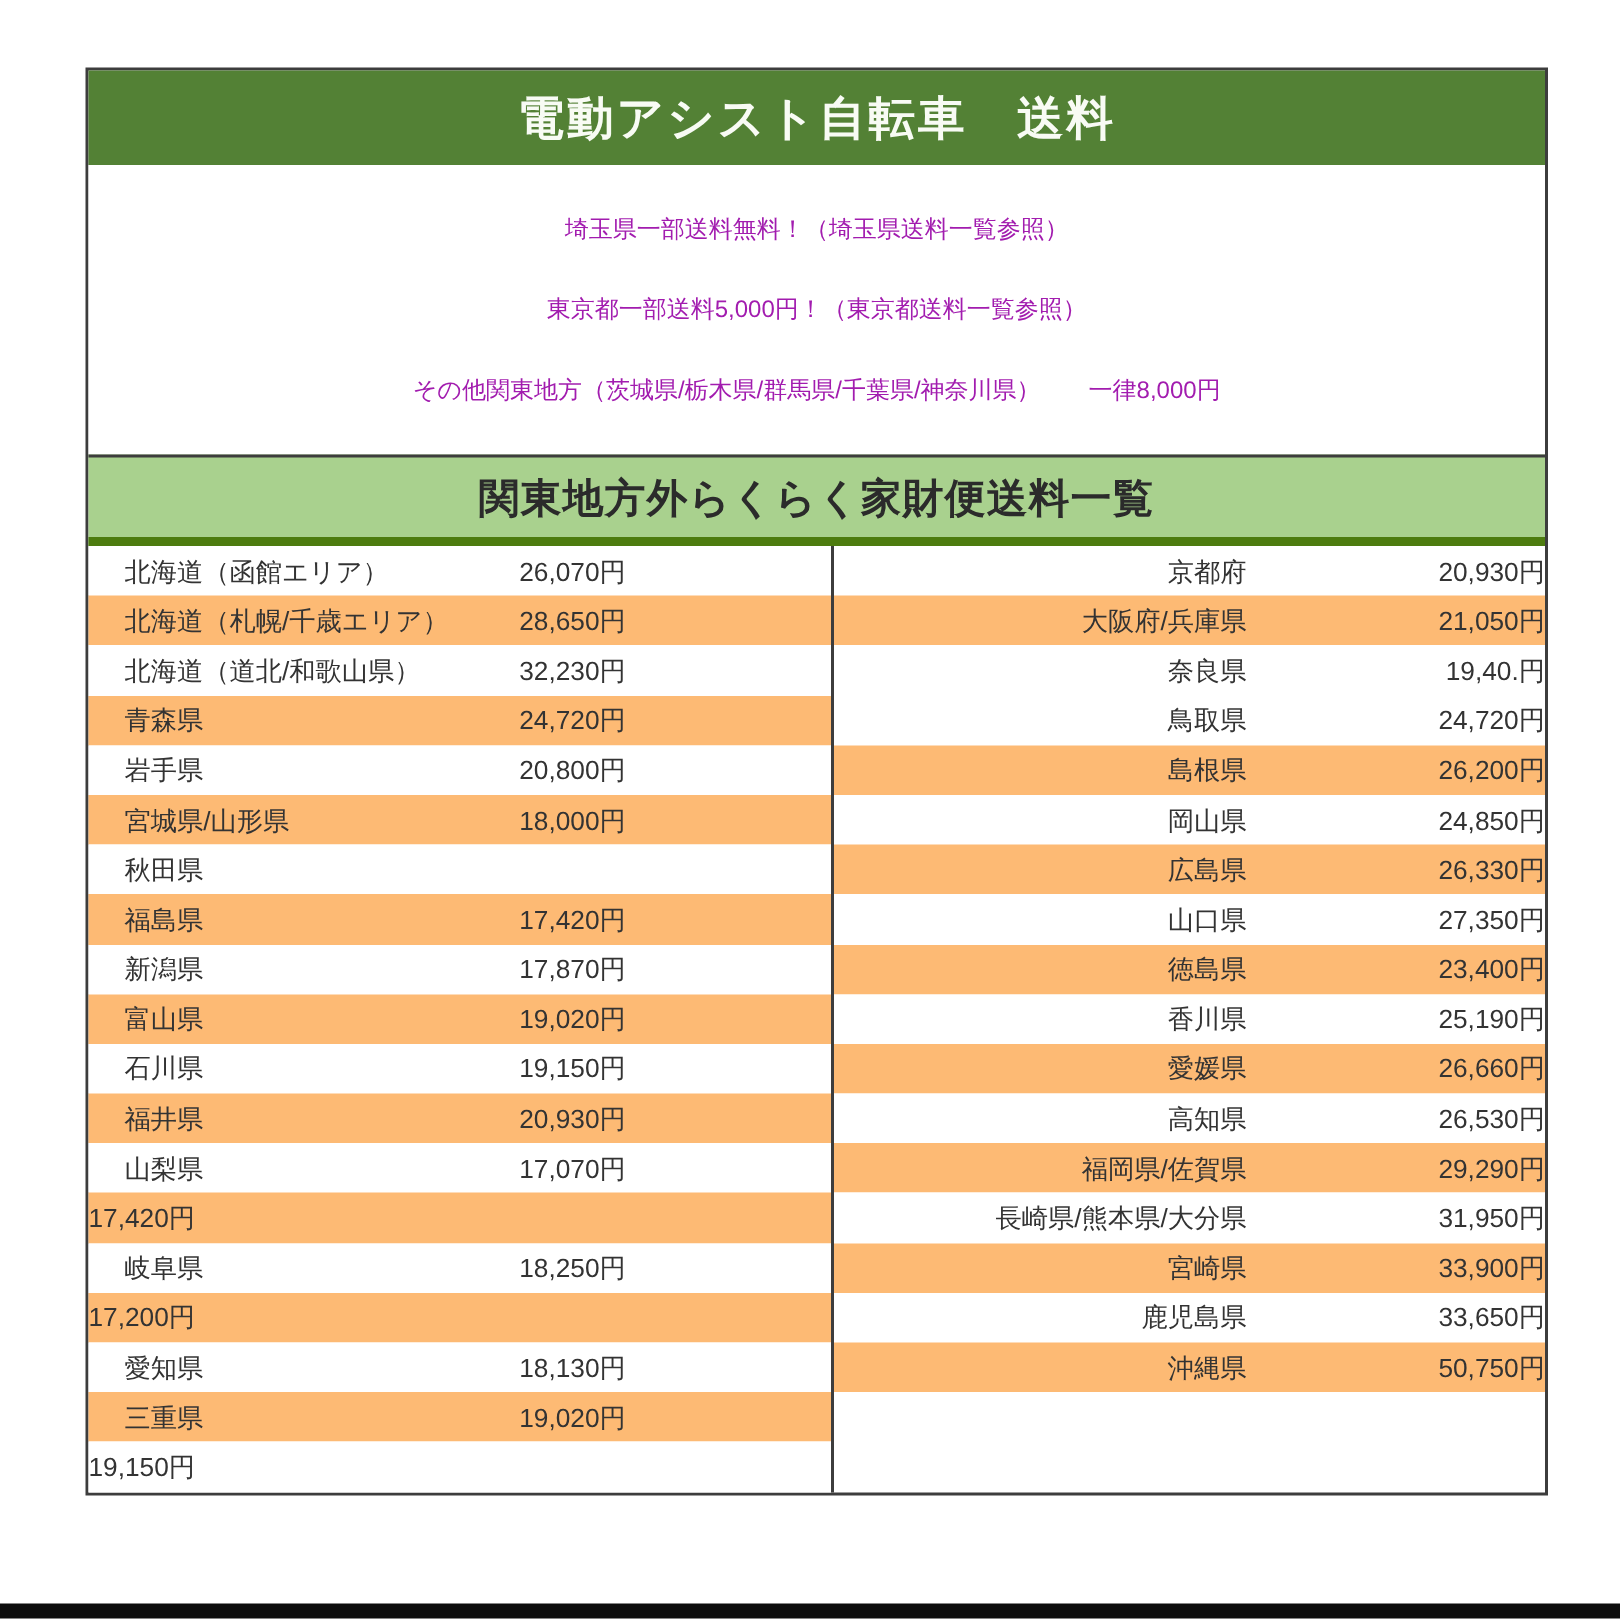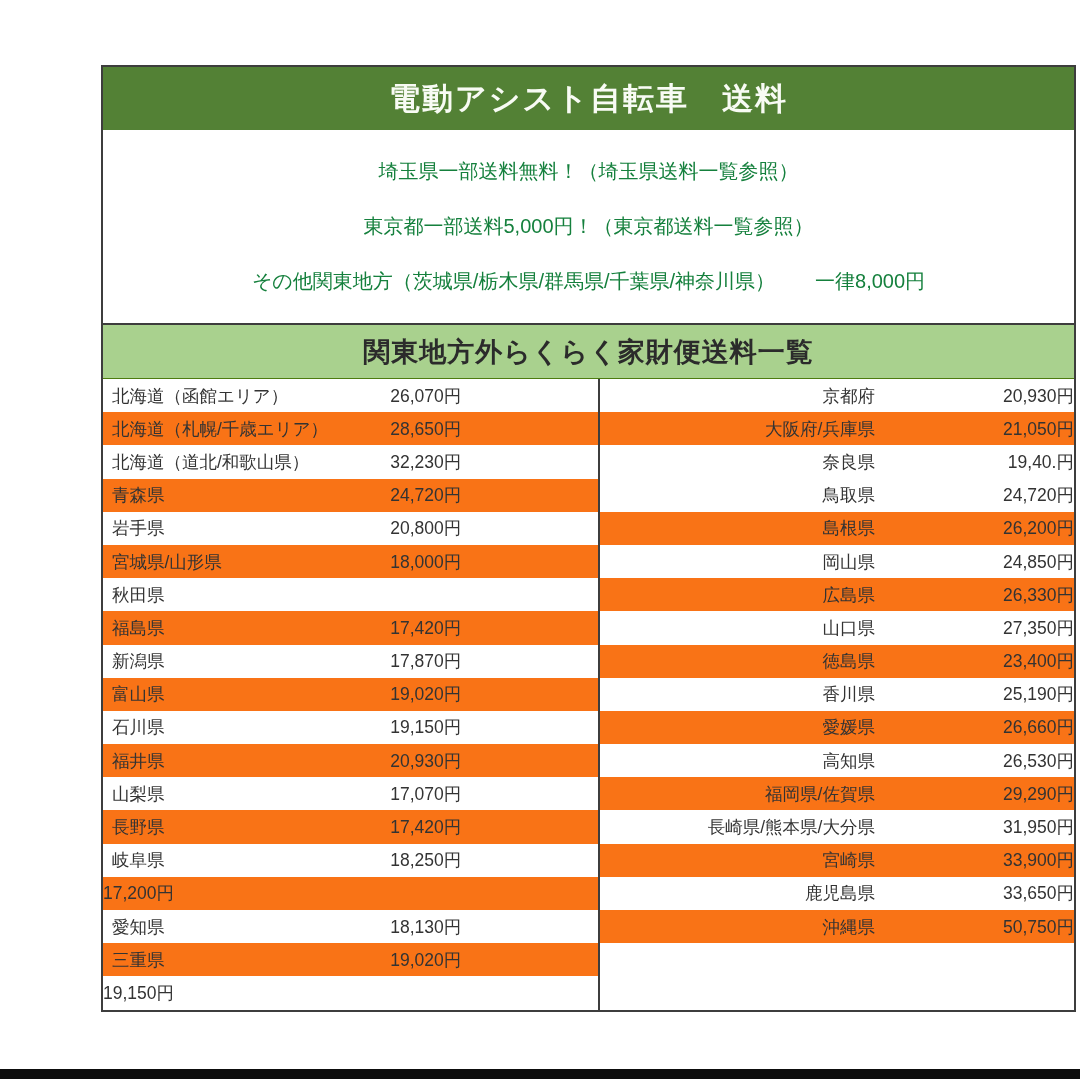--- a/index.html
+++ b/index.html
@@ -5,49 +5,48 @@
   html,body{margin:0;padding:0;}
   body{
     width:1080px;height:1079px;
     background:#ffffff;
     position:relative;
     overflow:hidden;
     font-family:"Liberation Sans","DejaVu Sans",sans-serif;
   }
   .sheet{
     position:absolute;
-    left:57px;top:65px;
+    left:57px;top:45px;
     width:975px;
     border:2px solid #3d3d3d;
     box-sizing:border-box;
     background:#ffffff;
-    margin-left:44px;
   }
   .header1{
     height:63px;
     background:#538135;
     color:#f8fbf4;
     display:flex;align-items:center;justify-content:center;
     font-size:31px;font-weight:bold;
     letter-spacing:2px;
   }
   .info{
     height:193px;
     background:#ffffff;
     display:flex;flex-direction:column;justify-content:space-evenly;
     align-items:center;
-    color:#15803d;
-    font-size:20px;
+    color:#a21caf;
+    font-size:16px;
   }
   .info-line{white-space:pre;}
   .header2{
     height:53px;
     background:#a9d18e;
     border-top:2px solid #3d3d3d;
-    border-bottom:1px solid #4d7c0f;
+    border-bottom:6px solid #4d7c0f;
     display:flex;align-items:center;justify-content:center;
     color:#2b2b2b;
     font-size:27px;font-weight:bold;
     letter-spacing:1px;
   }
   .table{
     display:flex;
   }
   .col{
     width:50%;
@@ -61,26 +60,26 @@
     width:48.8%;
     text-align:right;
   }
   .row{
     height:33.2px;
     display:flex;
     align-items:center;
     font-size:17.5px;
     color:#333333;
   }
-  .row.gray{background:#f97316;}
+  .row.gray{background:#fdba74;}
   .row.white{background:#ffffff;}
   .cell{white-space:nowrap;overflow:hidden;}
   .cell.name{
     width:58%;
-    padding-left:9px;
+    padding-left:24px;
     box-sizing:border-box;
   }
   .cell.price{
     width:42%;
     box-sizing:border-box;
   }
   .bottom-bar{
     position:absolute;
     left:0;bottom:0;
     width:100%;height:10px;
@@ -149,21 +148,20 @@
         </div>
         <div class="row gray">
           <div class="cell name">福井県</div>
           <div class="cell price">20,930円</div>
         </div>
         <div class="row white">
           <div class="cell name">山梨県</div>
           <div class="cell price">17,070円</div>
         </div>
         <div class="row gray">
-          <div class="cell name">長野県</div>
           <div class="cell price">17,420円</div>
         </div>
         <div class="row white">
           <div class="cell name">岐阜県</div>
           <div class="cell price">18,250円</div>
         </div>
         <div class="row gray">
           <div class="cell price">17,200円</div>
         </div>
         <div class="row white">

